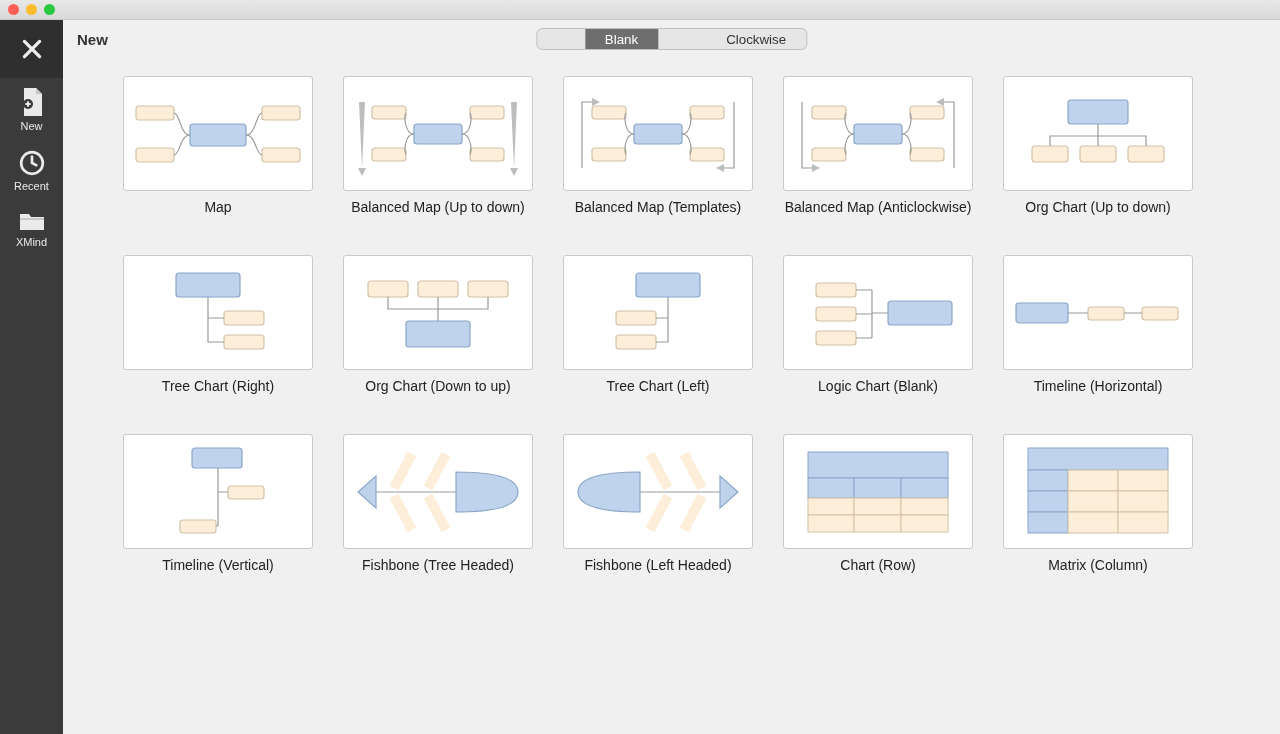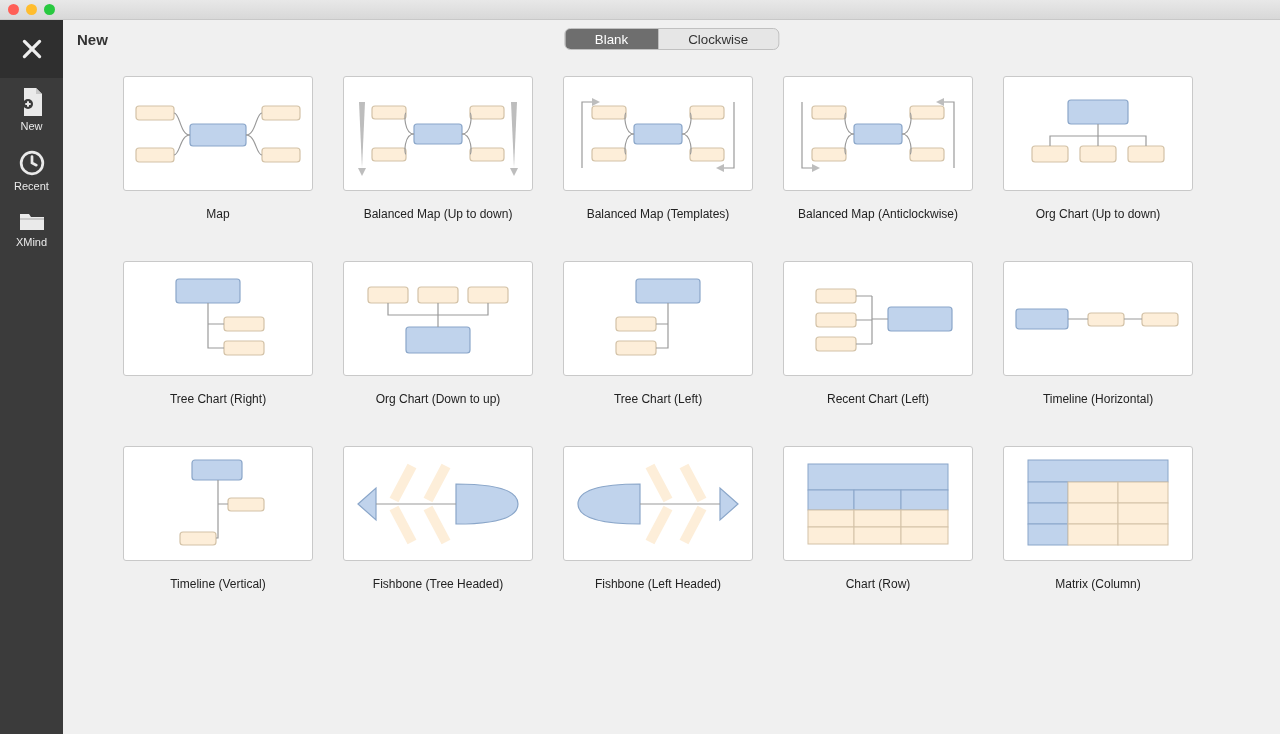--- a/index.html
+++ b/index.html
@@ -82,24 +82,25 @@
     background:#e6e6e6;
     border:1px solid #c0c0c0;
     border-radius:6px;
     overflow:hidden;
     height:22px;
     font-size:11px;
   }
   .segmented button {
     border:none;
     background:transparent;
-    padding: 0 30px;
+    padding: 0 20px;
     cursor:pointer;
     color:#333;
     height:100%;
+    margin-left:48px;
   }
   .segmented button.active {
     background:#6e6e6e;
     color:#fff;
   }
 
   .gallery-wrap {
     flex:1;
     overflow-y:auto;
     padding: 18px 60px 30px;
@@ -114,22 +115,22 @@
   .tpl { cursor:pointer; }
   .tpl-thumb {
     width:190px; height:115px;
     background:#fff;
     border:1px solid #c9c9c9;
     border-radius:3px;
     display:flex; align-items:center; justify-content:center;
     overflow:hidden;
   }
   .tpl-label {
-    margin-top:16px;
-    font-size:12px;
+    margin-top:8px;
+    font-size:14px;
     text-align:center;
     color:#222;
   }
 
   
   .node-main { fill:#c0d3ec; stroke:#8aa6c9; stroke-width:1.2; }
   .node-sub  { fill:#fdeed9; stroke:#d3c2a7; stroke-width:1.2; }
   .conn      { stroke:#9a9a9a; stroke-width:1.2; fill:none; }
   .fish      { fill:#c0d3ec; stroke:#8aa6c9; stroke-width:1.2; }
   .fish-bone { stroke:#9a9a9a; stroke-width:1.2; }
@@ -339,21 +340,21 @@
         <div class="tpl">
           <div class="tpl-thumb">
             <svg width="180" height="100" viewBox="0 0 180 100">
               <rect class="node-main" x="100" y="38" width="64" height="24" rx="3"></rect>
               <rect class="node-sub" x="28" y="20" width="40" height="14" rx="3"></rect>
               <rect class="node-sub" x="28" y="44" width="40" height="14" rx="3"></rect>
               <rect class="node-sub" x="28" y="68" width="40" height="14" rx="3"></rect>
               <path class="conn" d="M100 50 H84 M84 27 V75 M84 27 H68 M84 51 H68 M84 75 H68"></path>
             </svg>
           </div>
-          <div class="tpl-label">Recent Chart (Left)</div>
+          <div class="tpl-label">Logic Chart (Blank)</div>
         </div>
 
         <div class="tpl">
           <div class="tpl-thumb">
             <svg width="180" height="100" viewBox="0 0 180 100">
               <rect class="node-main" x="8" y="40" width="52" height="20" rx="3"></rect>
               <rect class="node-sub" x="80" y="44" width="36" height="13" rx="3"></rect>
               <rect class="node-sub" x="134" y="44" width="36" height="13" rx="3"></rect>
               <path class="conn" d="M60 50 H80 M116 50 H134"></path>
             </svg>

